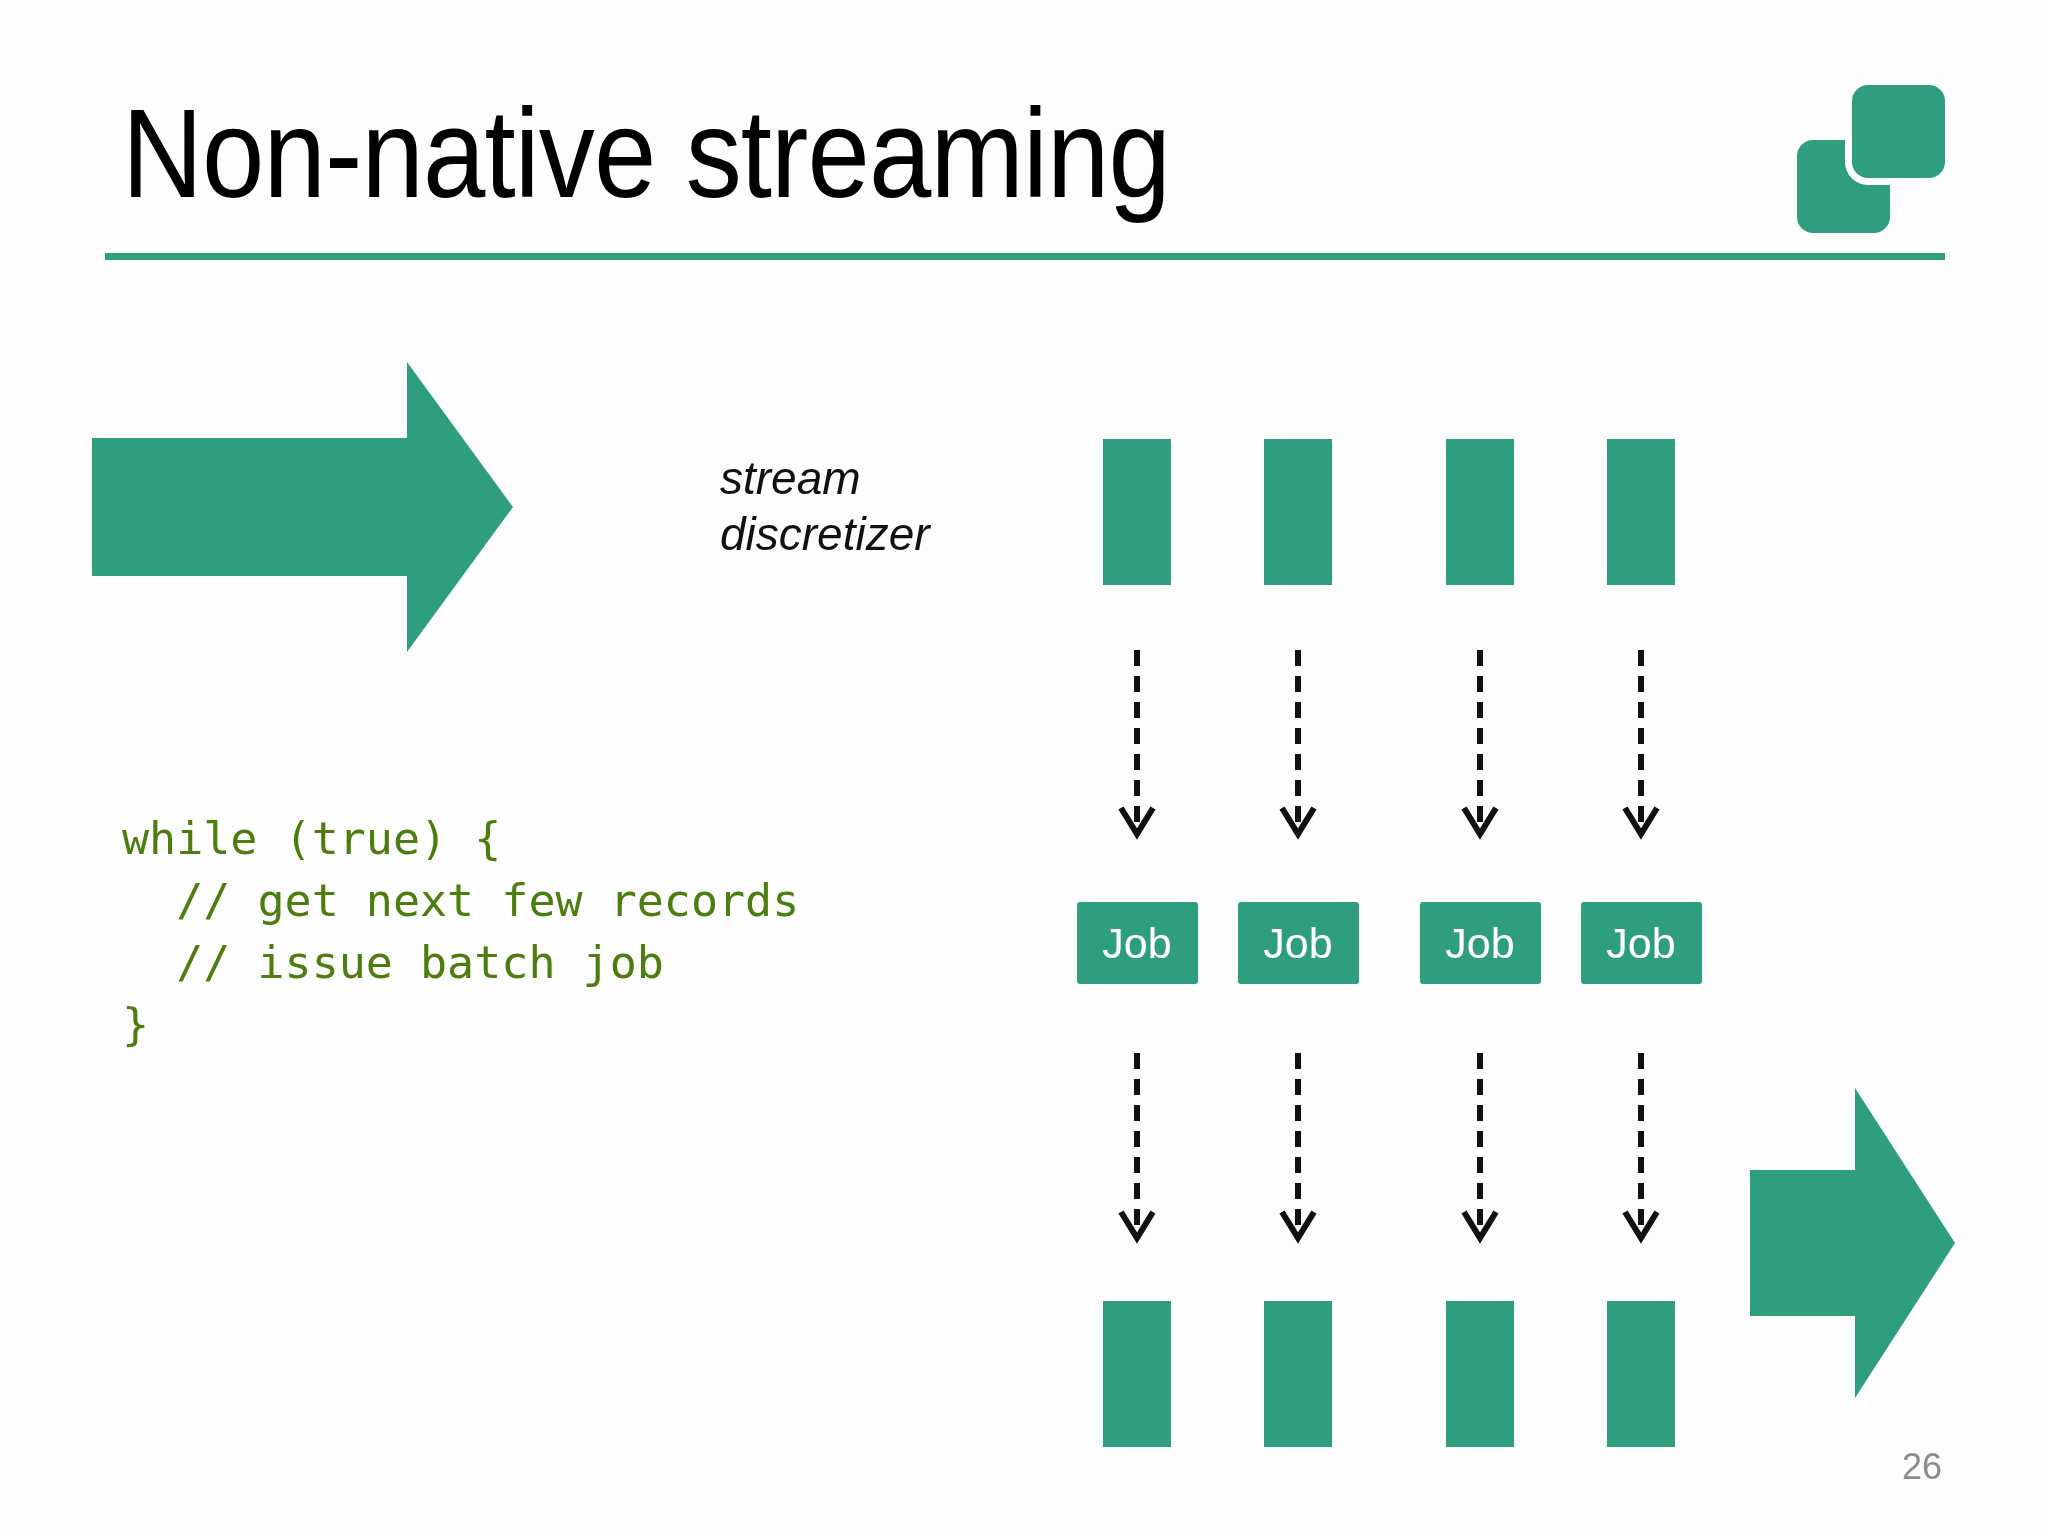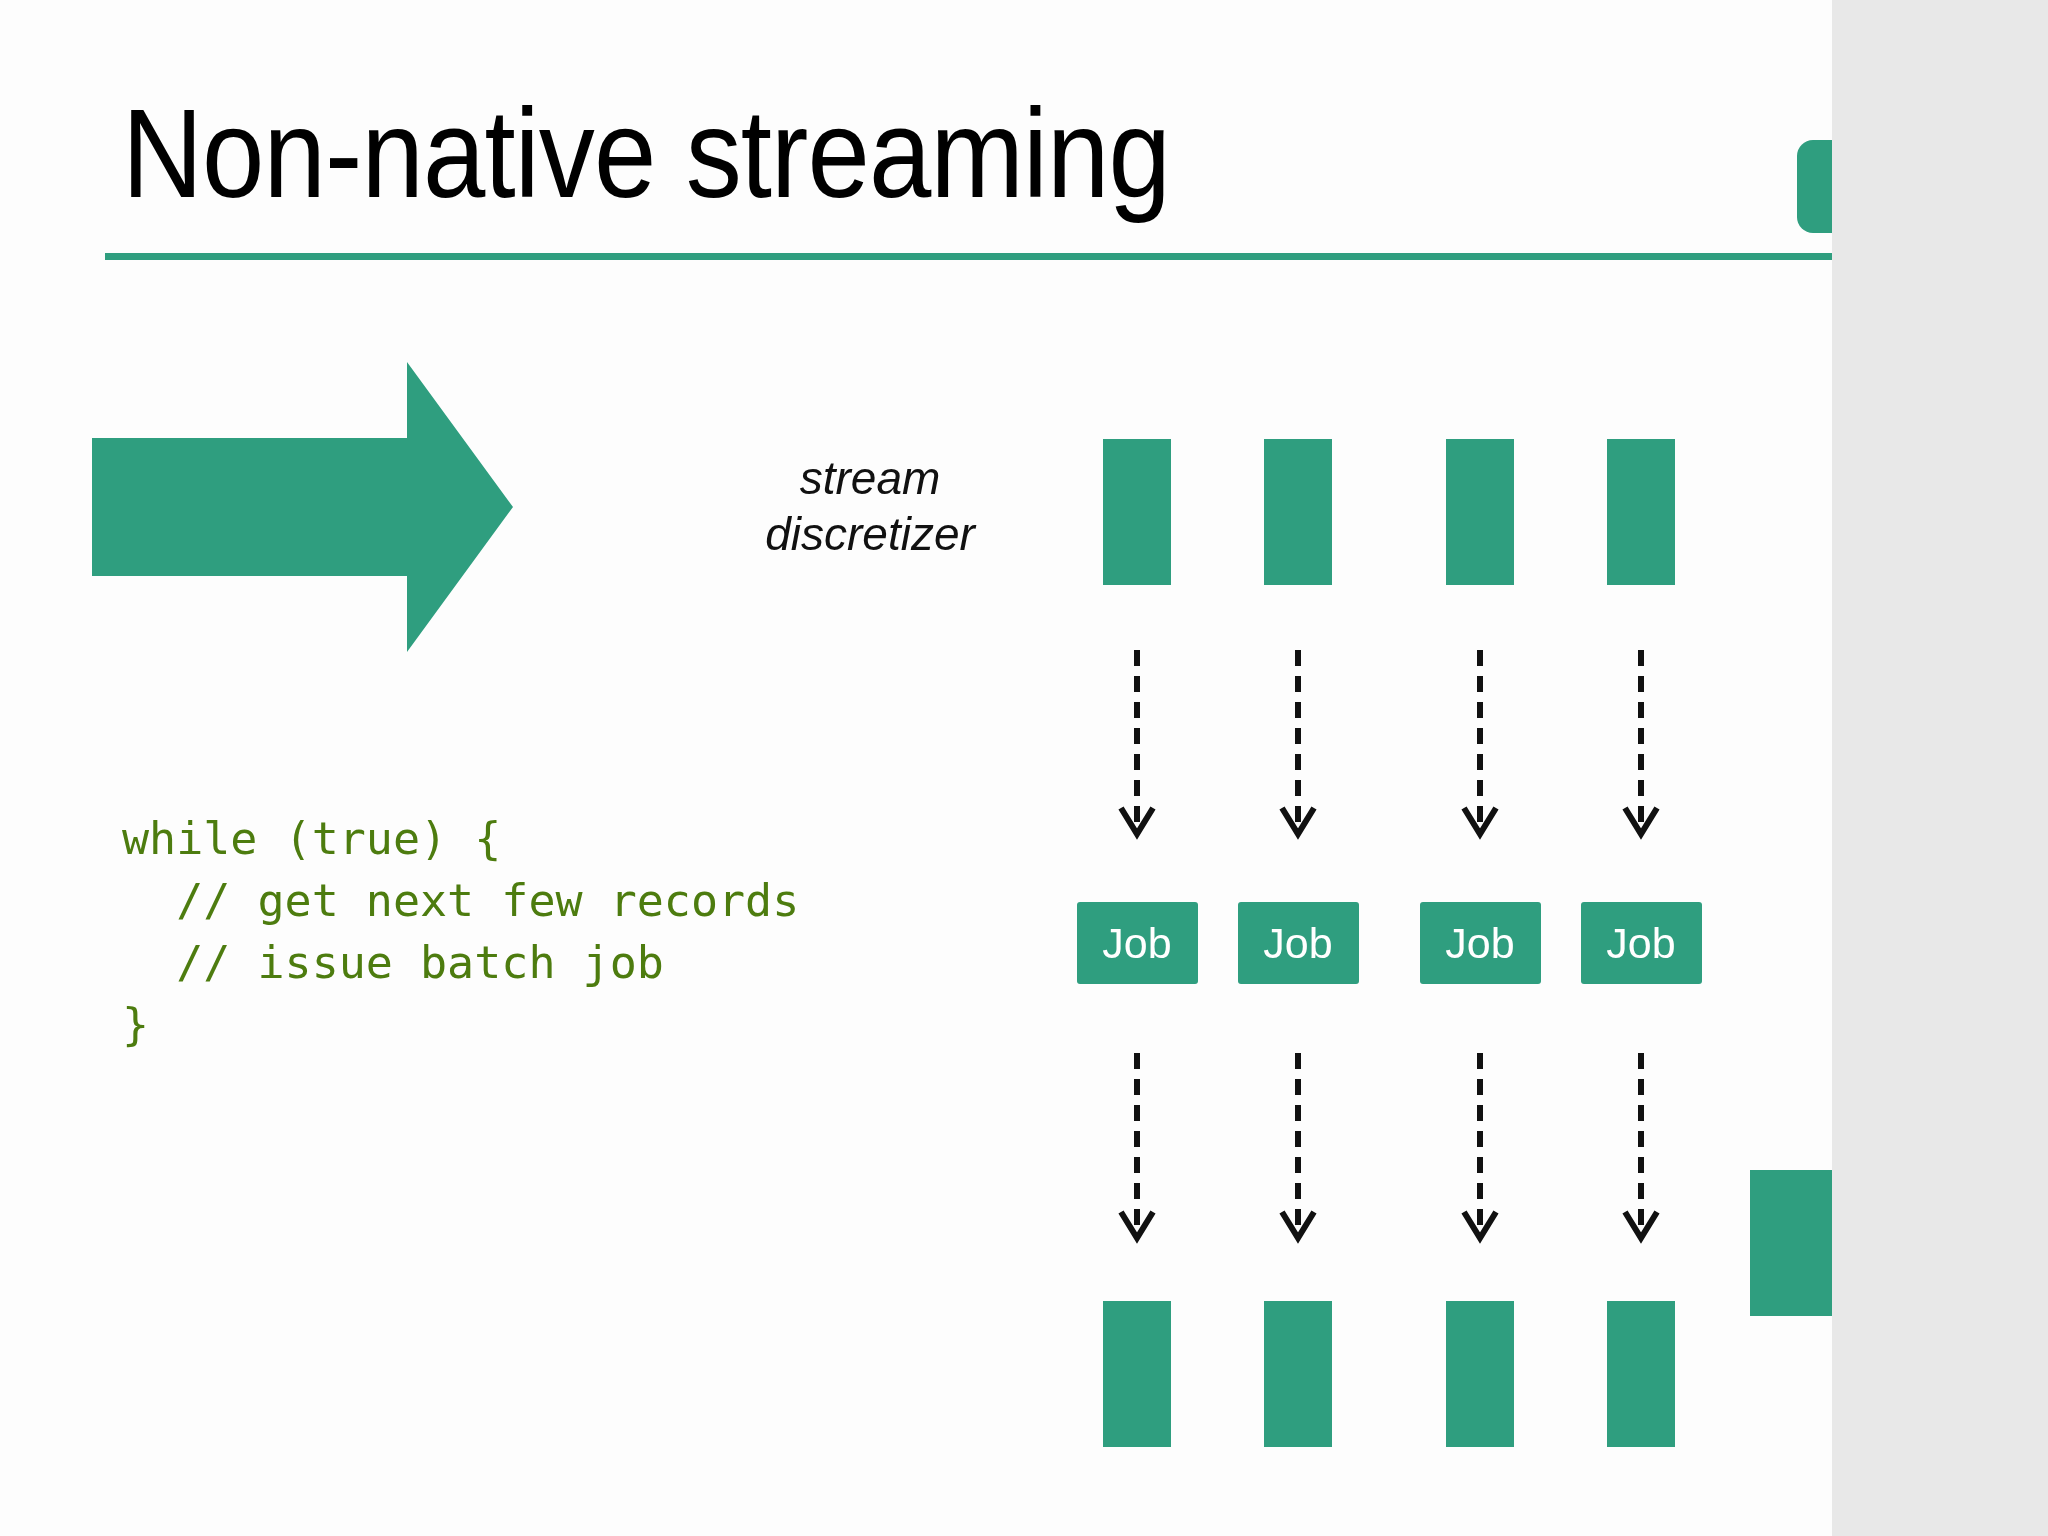--- a/index.html
+++ b/index.html
@@ -1,18 +1,18 @@
 <!DOCTYPE html>
 <html><head>
 <meta charset="utf-8">
 <style>
   html,body{margin:0;padding:0;background:#e8e8e8;}
   .slide{
     position:relative;
-    width:1832px;height:1536px;
+    width:2048px;height:1536px;
     background:#fdfdfd;
     overflow:hidden;
     font-family:"Liberation Sans",sans-serif;
   }
   
   .title{
     position:absolute;left:122px;top:88px;
     font-size:126px;line-height:1.05;font-weight:400;color:#000;
     transform:scaleX(0.89);transform-origin:left top;
     white-space:nowrap;letter-spacing:-1px;
@@ -25,21 +25,21 @@
   .logo-sq{position:absolute;width:93px;height:93px;border-radius:16px;background:#2f9e7f;}
   .logo-back{left:7px;top:62px;}
   .logo-front{left:62px;top:7px;box-shadow:0 0 0 7px #fdfdfd;}
   
   .input-arrow{position:absolute;left:92px;top:362px;width:421px;height:290px;}
   .output-arrow{position:absolute;left:1750px;top:1088px;width:205px;height:310px;}
   
   .discretizer{
     position:absolute;left:720px;top:450px;width:300px;
     font-size:46px;line-height:1.22;font-style:italic;color:#111;
-    text-align:center;white-space:pre-line;
+    white-space:pre-line;
   }
   
   .column{
     position:absolute;top:439px;width:160px;height:876px;
     display:flex;flex-direction:column;align-items:center;gap:33px;
   }
   .col-1{left:1057px}.col-2{left:1218px}.col-3{left:1400px}.col-4{left:1561px}
   .bar{width:68px;height:146px;background:#2f9e7f;flex:none;}
   .bar-top{margin-bottom:30px;}
   .bar-bottom{margin-top:21px;}

